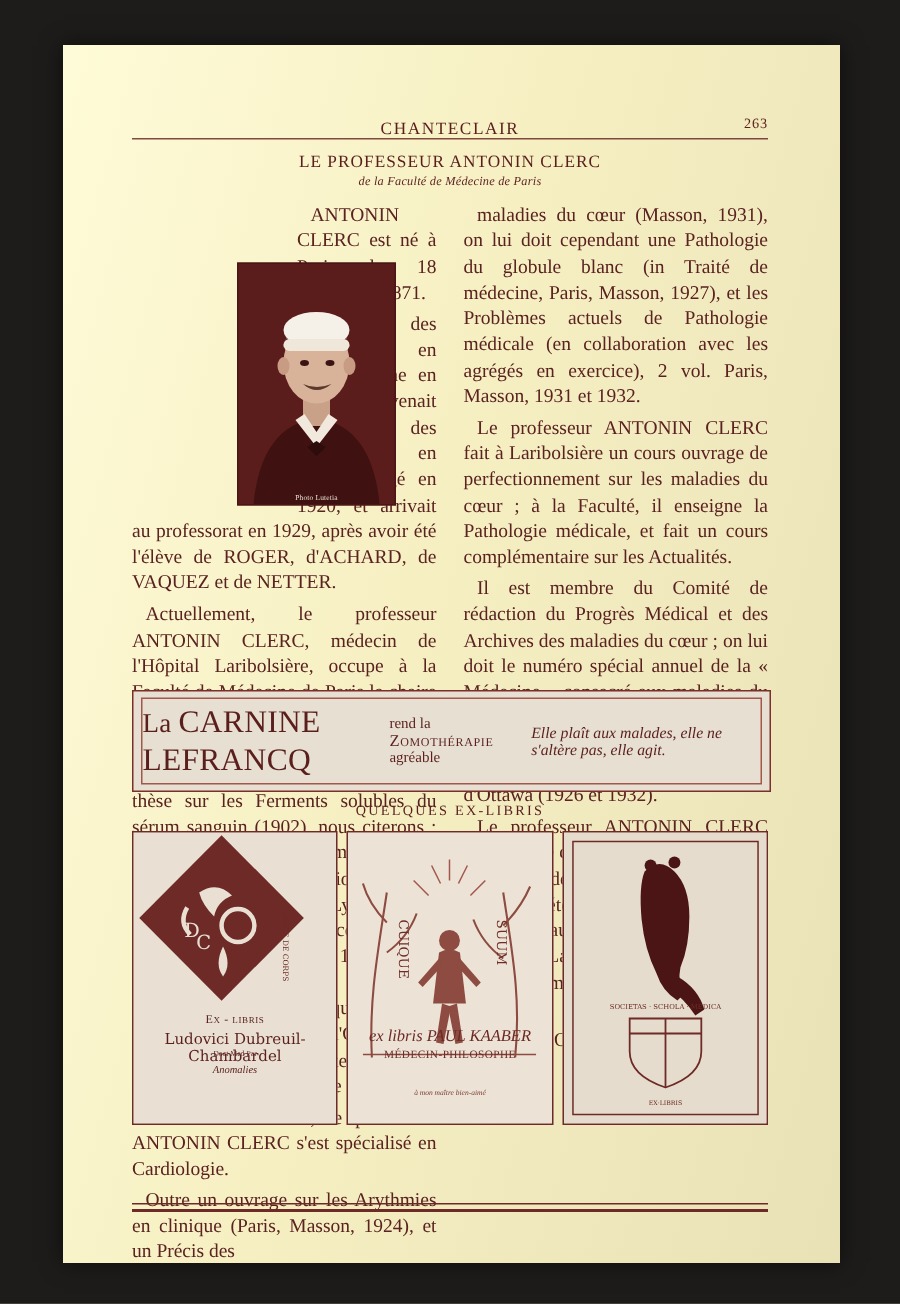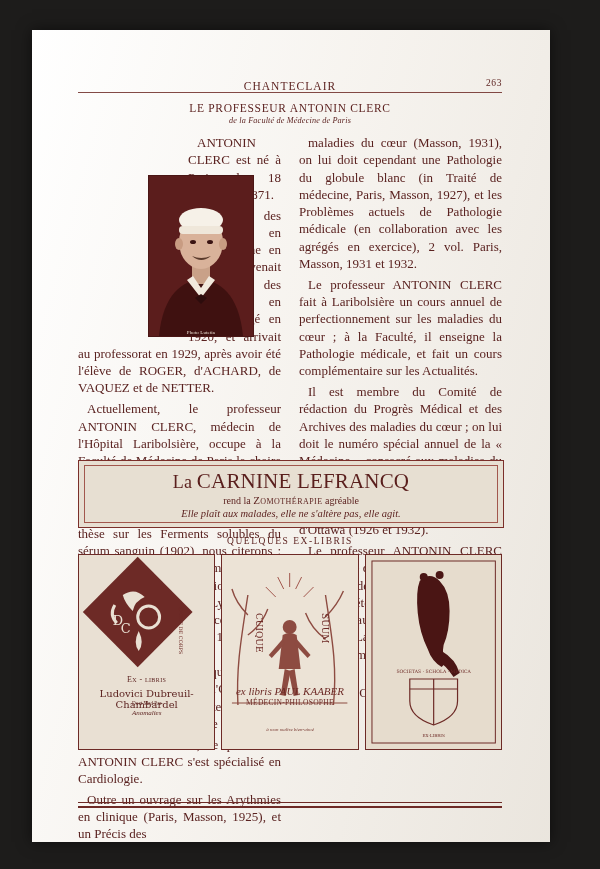--- a/index.html
+++ b/index.html
@@ -1,18 +1,18 @@
 <!DOCTYPE html>
 <html><head>
 <meta charset="utf-8">
 <style>
   html,body{margin:0;padding:0;background:#1b1b1b;}
   body{width:600px;height:869px;font-family:"Liberation Serif",serif;}
   #page{position:relative;width:600px;height:869px;background:#1d1c1b;overflow:hidden;}
-  #sheet{position:absolute;left:32px;top:30px;width:518px;height:812px;background:#ffffff;
+  #sheet{position:absolute;left:42px;top:30px;width:518px;height:812px;background:#fef9c3;
          box-shadow:0 0 14px rgba(0,0,0,.55);}
   #sheet:before{content:"";position:absolute;left:0;top:0;right:0;bottom:0;
       background:linear-gradient(105deg,rgba(255,255,255,.35),rgba(222,210,192,.25) 45%,rgba(196,182,160,.35));
       pointer-events:none;}
   
   #hdr{position:absolute;left:46px;top:46px;width:424px;text-align:center;}
   #hdr .journal{font-variant:small-caps;letter-spacing:.09em;font-size:11.5px;color:#5a1f1d;}
   #hdr .pageno{position:absolute;right:0;top:2px;font-size:9.5px;letter-spacing:.06em;color:#5a1f1d;}
   #rule{position:absolute;left:46px;top:62px;width:424px;height:1px;background:#6d2a26;opacity:.85;}
   #title{position:absolute;left:46px;top:72px;width:424px;text-align:center;}
@@ -27,21 +27,21 @@
   #portrait{position:absolute;left:116px;top:145px;width:104px;height:160px;background:#5b1d1c;
             border:1px solid #4a1615;}
   #pfig{position:absolute;left:0;top:0;right:0;bottom:0;overflow:hidden;}
   #pcap{position:absolute;left:0;bottom:1px;width:100%;text-align:center;font-size:5px;color:#e9ded0;
         letter-spacing:.02em;}
   .wrapL{float:left;width:104px;height:166px;margin:38px 6px 2px 0;}
   
   #ad{position:absolute;left:46px;top:430px;width:424px;height:66px;background:#e7dfd2;
       border:1px solid #7b2f2a;}
   #ad .inner{position:absolute;left:5px;top:4px;right:5px;bottom:4px;border:1px solid #a2574d;
-      display:flex;flex-direction:column;align-items:center;justify-content:center;}
+      display:flex;flex-direction:row;align-items:center;justify-content:center;}
   #ad .l1{font-size:18px;letter-spacing:.01em;color:#5a1f1d;}
   #ad .l1 .big{font-size:21px;}
   #ad .l2{font-size:10px;color:#5a1f1d;margin-top:0;}
   #ad .l2 .zom{font-variant:small-caps;letter-spacing:.04em;font-size:11px;}
   #ad .l3{font-style:italic;font-size:10.5px;color:#5a1f1d;margin-top:2px;}
   
   #exTitle{position:absolute;left:46px;top:506px;width:424px;text-align:center;
            font-variant:small-caps;letter-spacing:.16em;font-size:9.5px;color:#5a1f1d;}
   #plates{position:absolute;left:46px;top:524px;width:424px;height:196px;display:flex;gap:6px;}
   .plate{position:relative;flex:1;border:1px solid #6d2a26;overflow:hidden;}
@@ -72,21 +72,21 @@
       <div class="t2">de la Faculté de Médecine de Paris</div>
     </div>
 
     <div class="col" id="colL">
       <div class="wrapL"></div>
       <p>ANTONIN CLERC est né à Paris le 18 Décembre 1871.</p>
       <p>Externe des Hôpitaux en 1893, interne en 1897, il devenait médecin des Hôpitaux en 1910, agrégé en 1920, et arrivait au professorat en 1929, après avoir été l'élève de ROGER, d'ACHARD, de VAQUEZ et de NETTER.</p>
       <p>Actuellement, le professeur ANTONIN CLERC, médecin de l'Hôpital Laribolsière, occupe à la Faculté de Médecine de Paris la chaire de Pathologie médicale.</p>
       <p>Les travaux du docteur ANTONIN CLERC sont nombreux. Après sa thèse sur les Ferments solubles du sérum sanguin (1902), nous citerons : Recherches sur la splénomégalie avec myélémie (en collaboration avec L. Émile WEIL (1902) ; la Lymphadénie (1910) ; l'Action de la nicotine sur le cœur (avec C. POZZI, 1914) ; les Anomalies des complexes ventriculaires électriques, les Arythmies, l'Oblitération coronarienne, le Traitement des Arythmies par la quinidine ; etc.</p>
       <p>Comme on le voit, le professeur ANTONIN CLERC s'est spécialisé en Cardiologie.</p>
-      <p>Outre un ouvrage sur les Arythmies en clinique (Paris, Masson, 1925), et un Précis des</p>
+      <p>Outre un ouvrage sur les Arythmies en clinique (Paris, Masson, 1924), et un Précis des</p>
     </div>
 
     <div id="portrait">
       <div id="pfig">
         <svg width="104" height="160" viewBox="0 0 104 160">
           <rect width="104" height="160" fill="#5b1d1c"></rect>
 
           <path d="M10 160 C14 118 34 104 52 104 C70 104 90 118 94 160 Z" fill="#3f1110"></path>
 
           <rect x="43" y="88" width="18" height="20" fill="#c9a188"></rect>
@@ -107,21 +107,21 @@
 
           <path d="M38 104 L52 122 L66 104 L60 100 L52 112 L44 100 Z" fill="#f1e9dd"></path>
           <path d="M46 122 L52 128 L58 122 L52 118 Z" fill="#2d0c0c"></path>
         </svg>
       </div>
       <div id="pcap">Photo Lutetia</div>
     </div>
 
     <div class="col" id="colR">
       <p>maladies du cœur (Masson, 1931), on lui doit cependant une Pathologie du globule blanc (in Traité de médecine, Paris, Masson, 1927), et les Problèmes actuels de Pathologie médicale (en collaboration avec les agrégés en exercice), 2 vol. Paris, Masson, 1931 et 1932.</p>
-      <p>Le professeur ANTONIN CLERC fait à Laribolsière un cours annuel de perfectionnement sur les maladies du cœur ; à la Faculté, il enseigne la Pathologie médicale, et fait un cours complémentaire sur les Actualités.</p>
+      <p>Le professeur ANTONIN CLERC fait à Laribolsière un cours ouvrage de perfectionnement sur les maladies du cœur ; à la Faculté, il enseigne la Pathologie médicale, et fait un cours complémentaire sur les Actualités.</p>
       <p>Il est membre du Comité de rédaction du Progrès Médical et des Archives des maladies du cœur ; on lui doit le numéro spécial annuel de la « Médecine » consacré aux maladies du cœur, des vaisseaux, du sang et des reins. Envoyé en mission au Canada, il prit part aux Congrès de Montréal et d'Ottawa (1926 et 1932).</p>
       <p>Le professeur ANTONIN CLERC est membre de la Société Médicale des Hôpitaux, de la Société de Biologie, de la Société d'Hématologie, Docteur honoris causa de la Faculté de Médecine Laval (Québec), et membre de l'Académie de Médecine de New-York.</p>
       <p>Il est Officier de la Légion d'Honneur.</p>
     </div>
 
     <div id="ad">
       <div class="inner">
         <div class="l1">
           <span>La </span><span class="big">CARNINE LEFRANCQ</span>
         </div>

